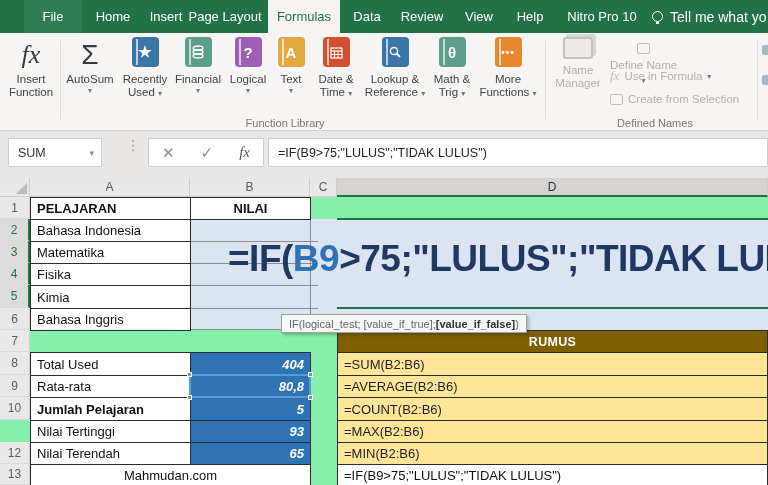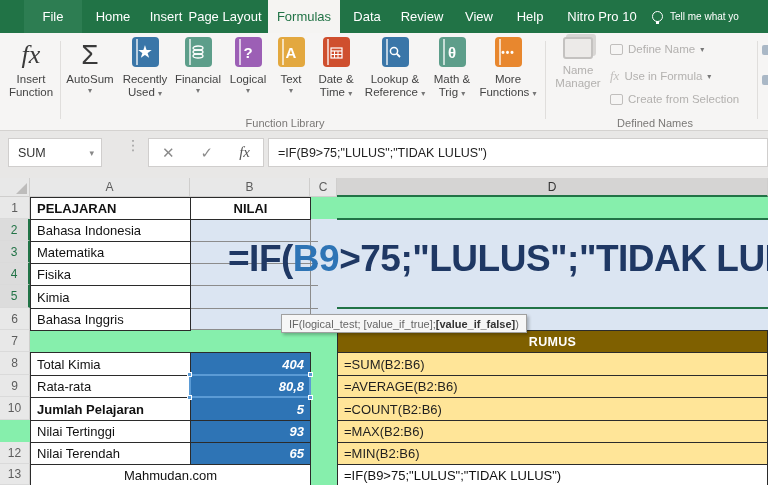--- a/index.html
+++ b/index.html
@@ -7,21 +7,21 @@
   #app { position:relative; width:768px; height:485px; background:#86efac; overflow:hidden;
          font-family:"Liberation Sans", sans-serif; }
   .abs { position:absolute; }
 
   
   #tabbar { left:0; top:0; width:768px; height:33px; background:#217346; }
   .tab { position:absolute; top:0; height:33px; display:flex; align-items:center; justify-content:center;
          color:#fff; font-size:13px; white-space:nowrap; cursor:default; }
   .tab.file { background:#2d7d52; }
   .tab.active { background:#f5f4f2; color:#217346; }
-  #tellme { position:absolute; top:0; height:33px; display:flex; align-items:center; gap:7px; color:#fff; font-size:10px; white-space:nowrap;}
+  #tellme { position:absolute; top:0; height:33px; display:flex; align-items:center; gap:7px; color:#fff; font-size:14px; white-space:nowrap;}
   .bulb { width:11px; height:11px; border:1.6px solid #fff; border-radius:50%; position:relative; }
   .bulb::after { content:""; position:absolute; left:2.5px; top:9px; width:3px; height:3px; background:#fff; }
 
   
   #ribbon { left:0; top:33px; width:768px; height:98px; background:#f6f5f4; border-bottom:1px solid #d4d2d0; }
   .rsep { position:absolute; top:8px; width:1px; height:78px; background:#e0dedc; }
   .rbtn { position:absolute; top:4px; display:flex; flex-direction:column; align-items:center; }
   .rbtn .lbl { font-size:11.5px; color:#444; line-height:13px; text-align:center; white-space:nowrap; }
   .book { width:27px; height:30px; border-radius:4px; position:relative; display:flex; align-items:center;
           justify-content:center; color:#fff; font-weight:bold; font-size:15px; margin-bottom:6px; }
@@ -213,21 +213,21 @@
       <div class="lbl"><span>More</span><br><span>Functions</span> <span class="drop">▾</span></div>
     </div>
 
     <div class="grpl" style="left:210px; width:150px;">Function Library</div>
     <div class="rsep" style="left:545px;"></div>
 
     <div class="rbtn" style="left:550px; width:56px;">
       <div class="tagstack"></div>
       <div class="lbl gray"><span>Name</span><br><span>Manager</span></div>
     </div>
-    <div class="dnrow" style="left:610px; top:10px;">
+    <div class="dnrow" style="left:610px; top:10px;flex-direction:column;">
       <span class="mini-ic"></span>
       <span>Define Name</span>
         <span class="drop">▾</span>
     </div>
     <div class="dnrow" style="left:610px; top:35px;">
       <span class="mini-fx">fx</span>
       <span>Use in Formula</span>
         <span class="drop">▾</span>
     </div>
     <div class="dnrow" style="left:610px; top:60px;">
@@ -288,21 +288,21 @@
   <div class="greenline" style="top:307px;"></div>
 
   <div class="cell bold" style="left:30px; top:197px; width:161px; height:23px;">PELAJARAN</div>
   <div class="cell bold ctr" style="left:190px; top:197px; width:121px; height:23px;">NILAI</div>
   <div class="cell" style="left:30px; top:219px; width:161px; height:23px;">Bahasa Indonesia</div>
   <div class="cell" style="left:30px; top:241px; width:161px; height:23px;">Matematika</div>
   <div class="cell" style="left:30px; top:263px; width:161px; height:23px;">Fisika</div>
   <div class="cell" style="left:30px; top:285px; width:161px; height:24px;">Kimia</div>
   <div class="cell" style="left:30px; top:308px; width:161px; height:23px;">Bahasa Inggris</div>
 
-  <div class="cell" style="left:30px; top:352px; width:161px; height:24px;">Total Kimia</div>
+  <div class="cell" style="left:30px; top:352px; width:161px; height:24px;">Total Used</div>
   <div class="cell bluecell rt" style="left:190px; top:352px; width:121px; height:24px;">404</div>
   <div class="cell" style="left:30px; top:375px; width:161px; height:23px;">Rata-rata</div>
   <div class="cell bluecell rt" style="left:190px; top:375px; width:121px; height:23px;">80,8</div>
   <div class="cell" style="left:30px; top:397px; width:161px; height:24px;font-weight:bold;">Jumlah Pelajaran</div>
   <div class="cell bluecell rt" style="left:190px; top:397px; width:121px; height:24px;">5</div>
   <div class="cell" style="left:30px; top:420px; width:161px; height:23px;">Nilai Tertinggi</div>
   <div class="cell bluecell rt" style="left:190px; top:420px; width:121px; height:23px;">93</div>
   <div class="cell" style="left:30px; top:442px; width:161px; height:23px;">Nilai Terendah</div>
   <div class="cell bluecell rt" style="left:190px; top:442px; width:121px; height:23px;">65</div>
   <div class="cell ctr" style="left:30px; top:464px; width:281px; height:22px;">Mahmudan.com</div>

